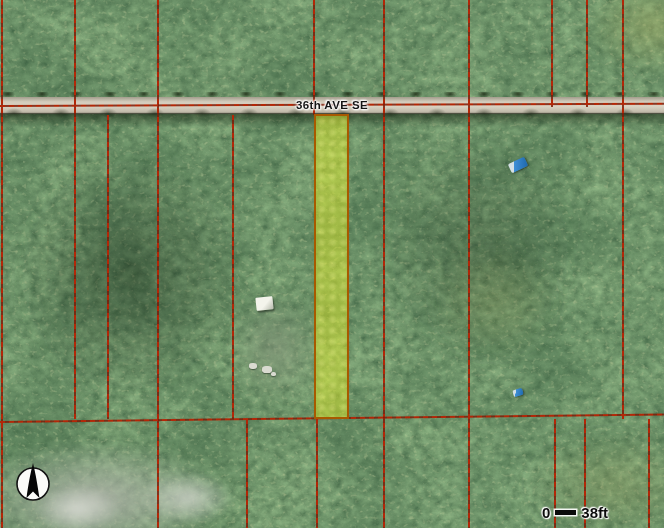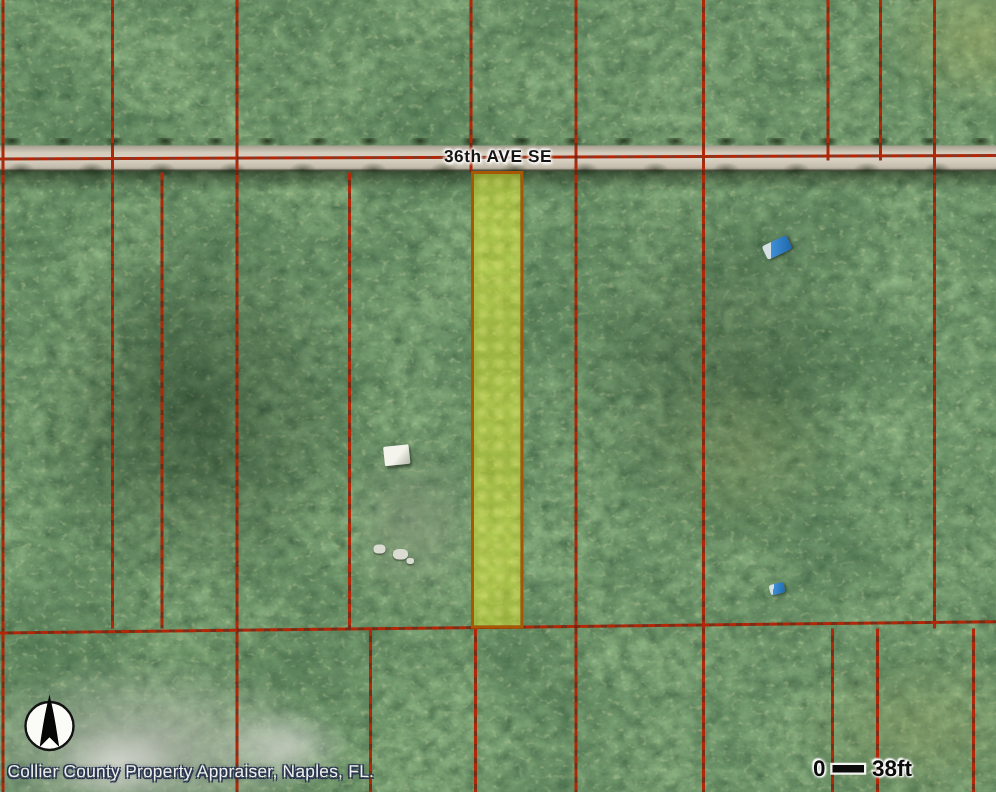--- a/index.html
+++ b/index.html
@@ -140,21 +140,20 @@
       <div class="tarp" style="left: 513px; top: 389px; width: 10px; height: 7px; transform: rotate(-15deg);"></div>
     </div>
 
   <div class="street-label">36th AVE SE</div>
 
   <svg class="compass" width="46" height="44" viewBox="0 0 46 44">
     <circle cx="23" cy="23" r="16" fill="#fbfbf8" stroke="#121212" stroke-width="1.6"></circle>
     <path d="M23 2 C24.5 9 26 13 29.5 37 L23 30.5 L16.5 37 C20 13 21.5 9 23 2 Z" fill="#060606"></path>
   </svg>
 
-  <div class="attribution">Collier County Property Appraiser, Naples, FL.</div>
 
   <div class="scalebar">
     <span class="txt">0</span>
     <span class="bar"></span>
     <span class="txt">38ft</span>
   </div>
 
 </div>
 
 </body></html>

